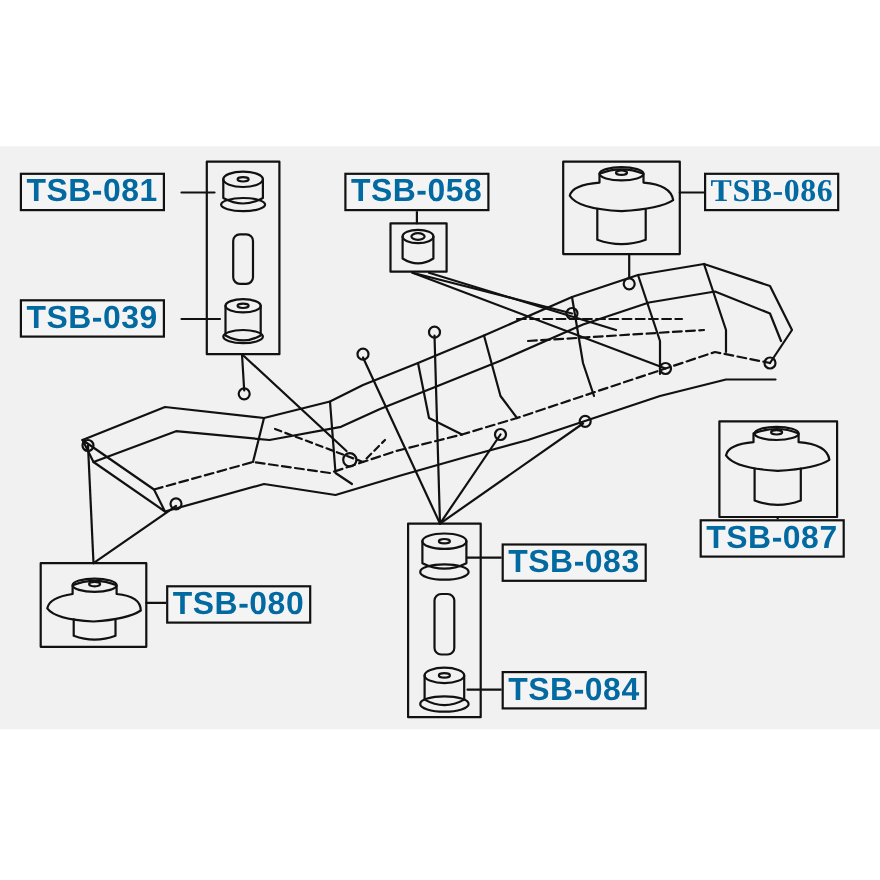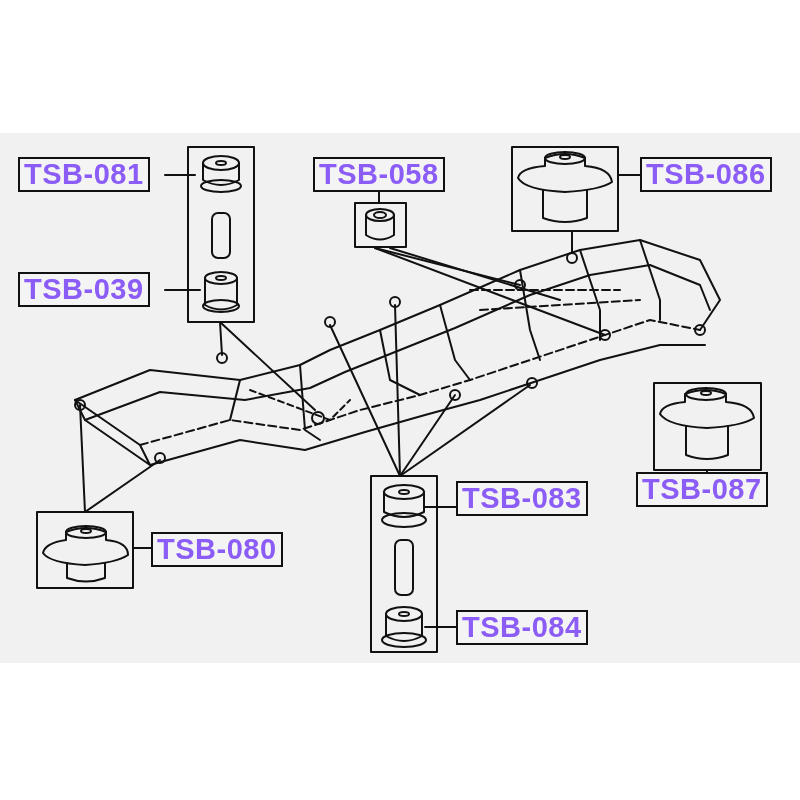--- a/index.html
+++ b/index.html
@@ -1,18 +1,18 @@
 <!DOCTYPE html>
 <html><head>
 <meta charset="utf-8">
 <style>
   html,body{margin:0;padding:0;}
   body{width:800px;height:800px;background:#ffffff;position:relative;overflow:hidden;font-family:"Liberation Sans",sans-serif;}
   .panel{position:absolute;left:0;top:133px;width:800px;height:530px;background:#f1f1f1;}
-  .label{position:absolute;border:2px solid #111;background:#f4f4f4;font-family:"Liberation Sans",sans-serif;font-weight:bold;font-size:29px;line-height:31px;color:#8b5cf6;padding:0 4px;letter-spacing:0.5px;white-space:nowrap;}
+  .label{position:absolute;border:2px solid #111;background:#f4f4f4;font-family:"Liberation Sans",sans-serif;font-weight:bold;font-size:29px;line-height:31px;color:#0369a1;padding:0 4px;letter-spacing:0.5px;white-space:nowrap;}
   svg{position:absolute;left:0;top:0;}
 </style>
 </head>
 <body>
 
 <div class="panel"></div>
 
 <svg width="800" height="800" viewBox="0 0 800 800">
   <g fill="none" stroke="#111" stroke-width="2" stroke-linejoin="round" stroke-linecap="round">
 
@@ -131,17 +131,17 @@
       <ellipse cx="86" cy="532" rx="20" ry="6"></ellipse>
       <ellipse cx="86" cy="531" rx="5" ry="2"></ellipse>
       <path d="M67 563 L67 578 Q86 585 105 578 L105 563"></path>
     </g>
   </g>
 </svg>
 
 <div class="label" style="left:18px;top:157px;">TSB-081</div>
 <div class="label" style="left:18px;top:272px;">TSB-039</div>
 <div class="label" style="left:313px;top:157px;">TSB-058</div>
-<div class="label" style="left:640px;top:157px;">TSB-086</div>
+<div class="label" style="left:640px;top:157px;font-family:Liberation Serif, serif;">TSB-086</div>
 <div class="label" style="left:636px;top:472px;">TSB-087</div>
-<div class="label" style="left:456px;top:481px;">TSB-083</div>
+<div class="label" style="left:456px;top:494px;">TSB-083</div>
 <div class="label" style="left:456px;top:610px;text-align:center;">TSB-084</div>
 <div class="label" style="left:151px;top:532px;">TSB-080</div>
 
 </body></html>

